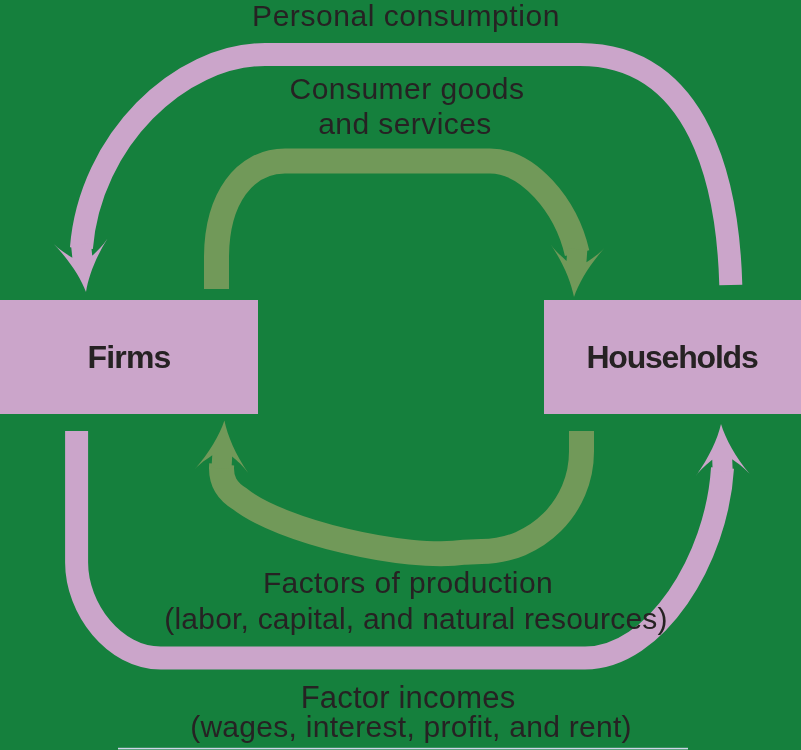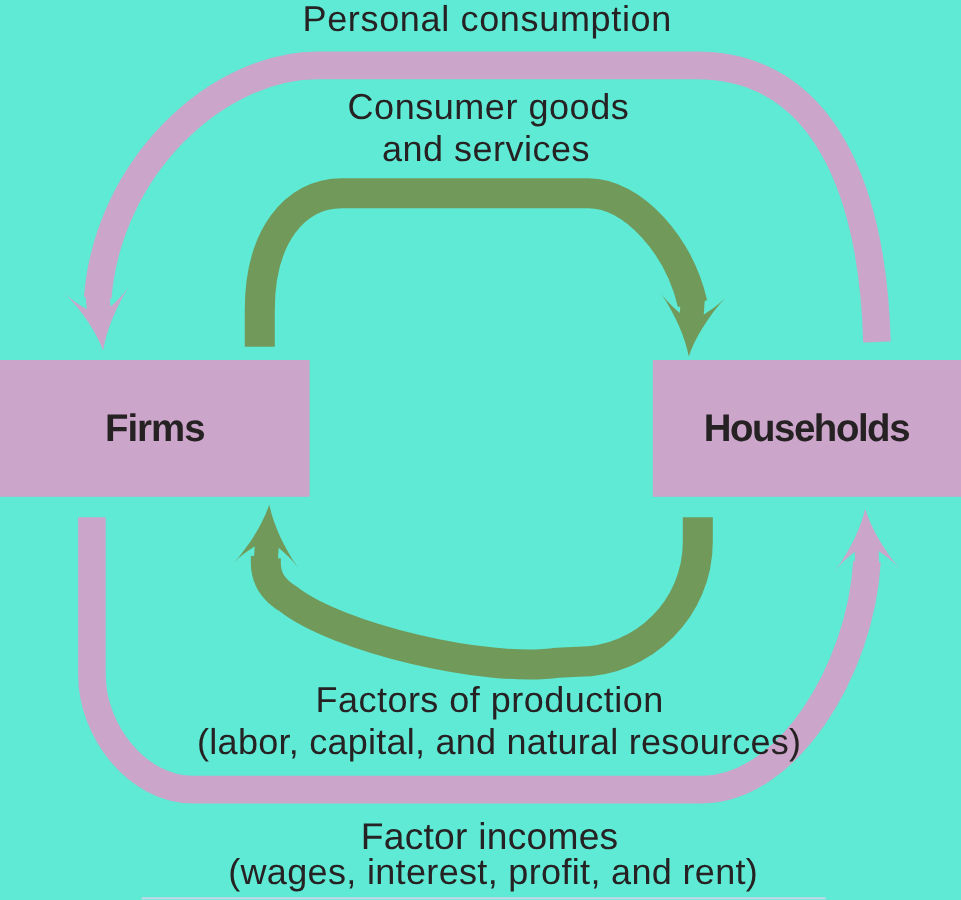--- a/index.html
+++ b/index.html
@@ -1,16 +1,16 @@
 <!DOCTYPE html>
 <html><head>
 <meta charset="utf-8">
 <style>
   html,body{margin:0;padding:0;background:#fdfdfd;}
-  #stage{position:relative;width:801px;height:750px;overflow:hidden;background:#5eead4;
+  #stage{position:relative;width:801px;height:750px;overflow:hidden;background:#15803d;
          font-family:"Liberation Sans",sans-serif;}
 </style>
 </head>
 <body>
 <div id="stage">
 <svg width="801" height="750" viewBox="0 0 801 750">
 
   <g fill="none" stroke="#cba5ca" stroke-width="23">
     <path d="M 730.8 285 C 728 185, 700 54.5, 580 54.5 L 265 54.5 C 180 54.5, 90 140, 81.4 248.2"></path>
     <path d="M 76.6 431 L 76.6 562.5 C 76.6 608.9, 114.2 658, 160.6 658 L 585 658 C 655 658, 717 560, 722.5 468"></path>

